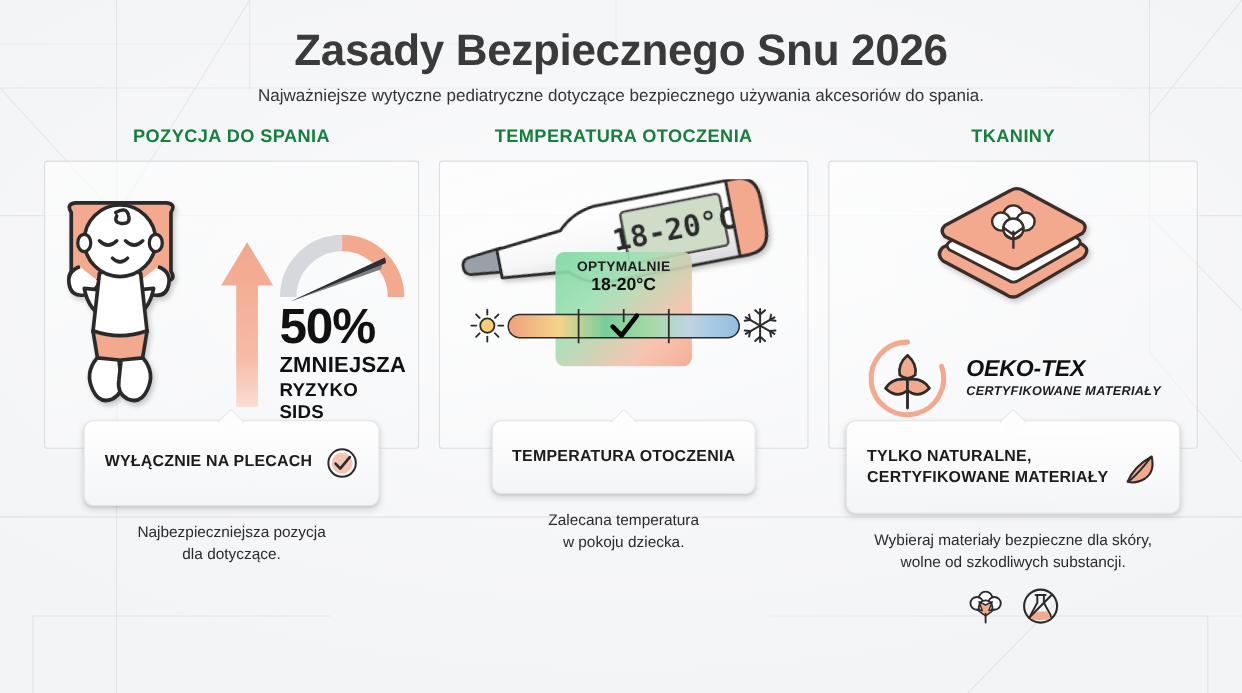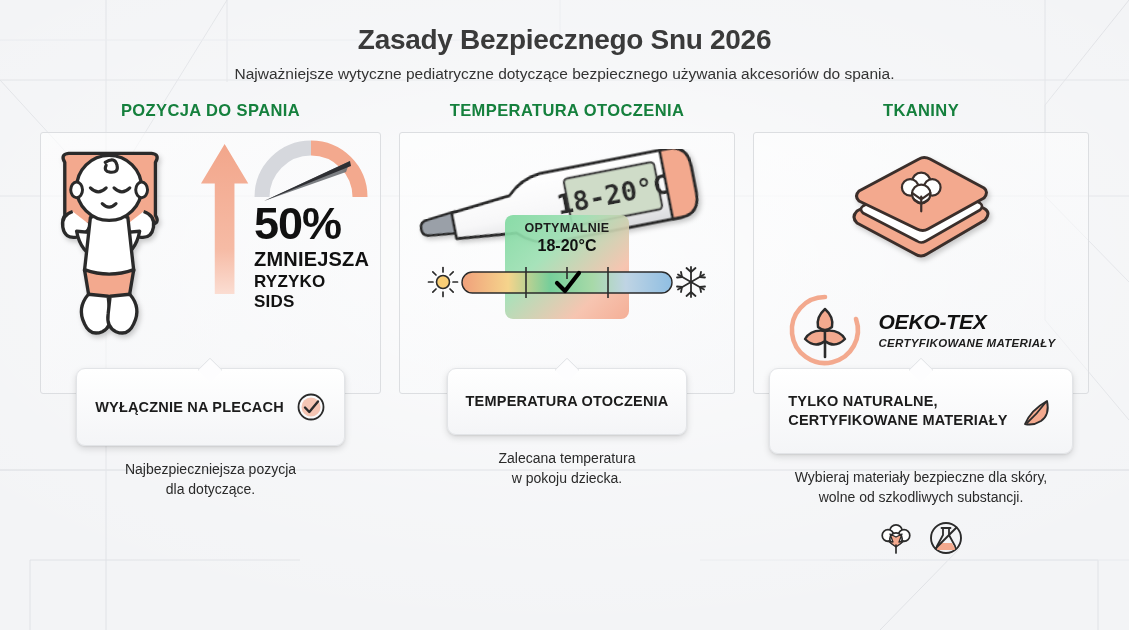--- a/index.html
+++ b/index.html
@@ -32,21 +32,21 @@
   #root {
     position: relative;
     z-index: 2;
     width: 1129px;
     height: 630px;
   }
 
   
   .header { text-align: center; padding-top: 24px; }
   .title {
-    font-size: 28px;
+    font-size: 40px;
     font-weight: bold;
     color: #3a3a3a;
     letter-spacing: -0.3px;
     line-height: 1.12;
   }
   .subtitle {
     margin-top: 8px;
     font-size: 15.5px;
     color: #333;
     line-height: 1.42;
@@ -140,21 +140,21 @@
   }
 
   .footer-icons {
     margin-top: 12px;
     display: flex;
     gap: 14px;
     justify-content: center;
   }
 
   
-  .c1-body { display: flex; align-items: flex-start; justify-content: center; width: 100%; height: 100%; padding: 6px 10px 22px; }
+  .c1-body { display: flex; align-items: flex-end; justify-content: center; width: 100%; height: 100%; padding: 6px 10px 22px; }
   .stat-block { margin-left: 2px; }
   .stat-num {
     font-size: 45px;
     font-weight: bold;
     color: #111;
     line-height: 0.95;
     letter-spacing: -1px;
   }
   .stat-l1 { font-size: 20px; font-weight: bold; color: #111; letter-spacing: 0.2px; line-height: 1.18; margin-top: 2px;}
   .stat-l2 { font-size: 17px; font-weight: bold; color: #111; letter-spacing: 0.2px; line-height: 1.18; }

